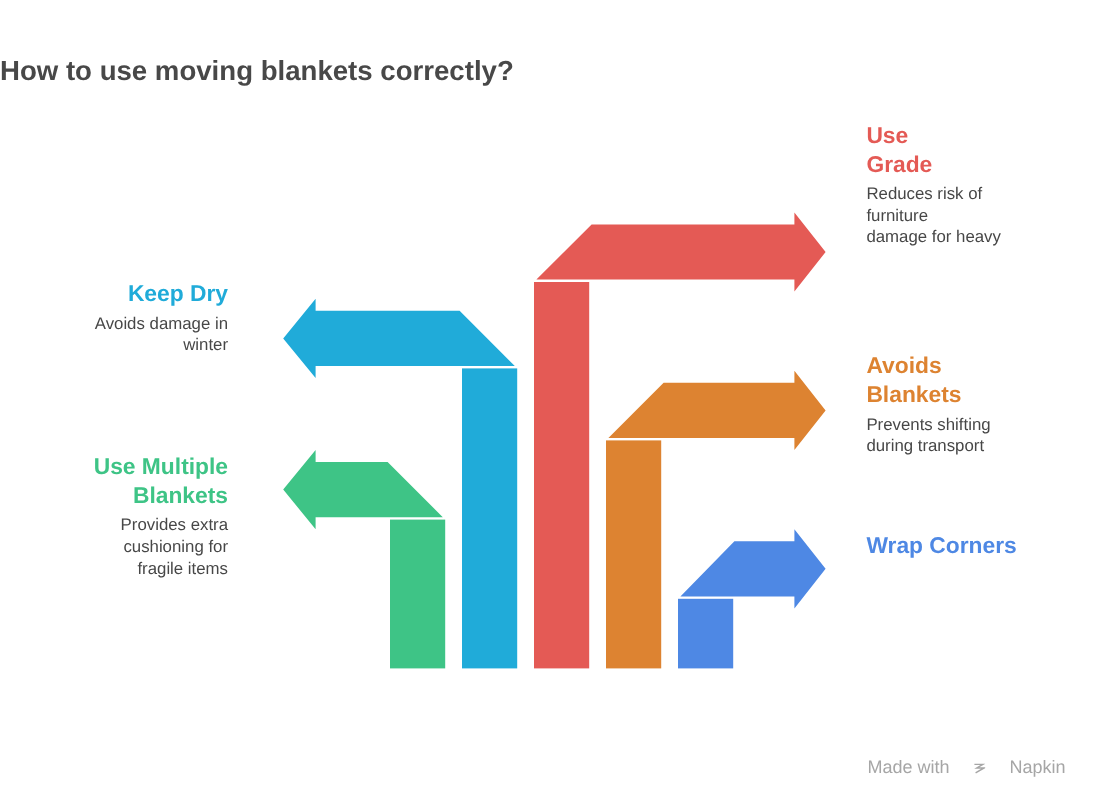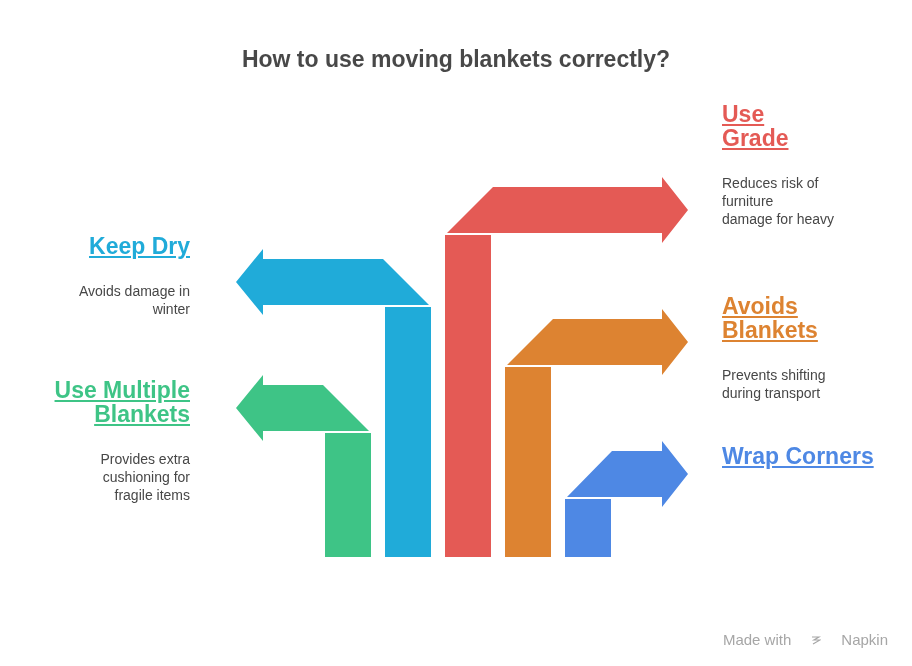--- a/index.html
+++ b/index.html
@@ -1,21 +1,21 @@
 <!DOCTYPE html>
 <html><head>
 <meta charset="utf-8">
 <style>
   html, body { margin:0; padding:0; background:#ffffff; }
   body { width:912px; height:666px; position:relative; overflow:hidden; font-family:"Liberation Sans", sans-serif; }
-  .title { position:absolute; left:0; top:46px; width:912px; text-align:center; font-size:23px; font-weight:bold; color:#484848; }
+  .title { position:absolute; left:0; top:46px; width:912px; font-size:23px; font-weight:bold; color:#484848; }
   .diagram { position:absolute; left:0; top:0; }
   .lbl { position:absolute; }
-  .lbl .head { font-size:23px; font-weight:bold; line-height:24px;text-decoration:underline; }
-  .lbl .desc { font-size:14px; color:#474747; line-height:18px; margin-top:24px; }
+  .lbl .head { font-size:19px; font-weight:bold; line-height:24px; }
+  .lbl .desc { font-size:14px; color:#474747; line-height:18px; margin-top:2px; }
   .lbl.right { text-align:left; }
   .lbl.left { text-align:right; }
   .footer { position:absolute; right:24px; top:631px; font-size:15px; color:#a6a6a6; display:flex; align-items:center; gap:20px; }
 </style>
 </head>
 <body>
 
 <div class="title">How to use moving blankets correctly?</div>
 
 <svg class="diagram" width="912" height="666" viewBox="0 0 912 666">

